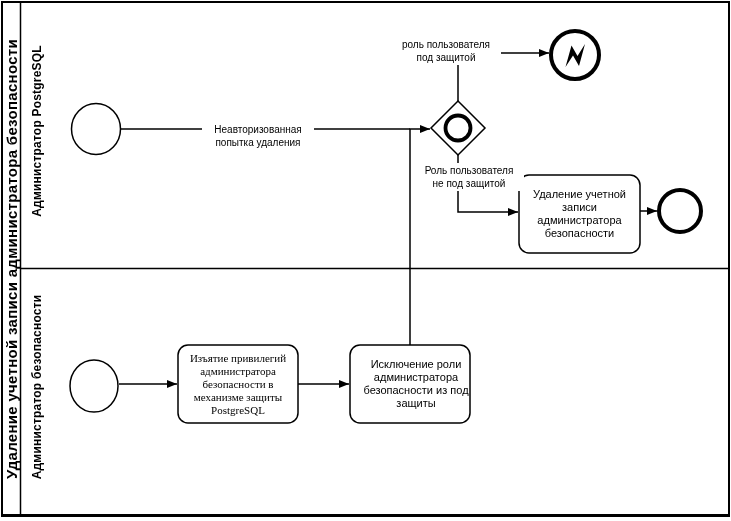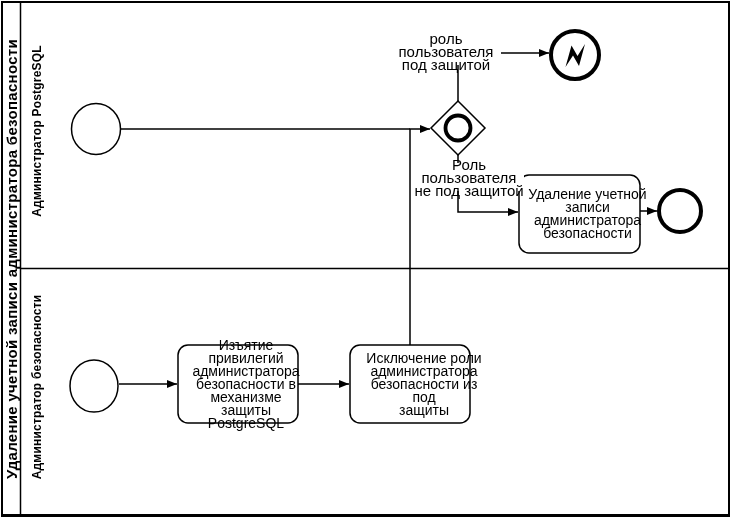--- a/index.html
+++ b/index.html
@@ -15,38 +15,37 @@
     background: #ffffff;
     overflow: hidden;
   }
   .stage svg {
     position: absolute;
     left: 0;
     top: 0;
   }
   .lbl {
     position: absolute;
-    font-size: 15px;
+    font-size: 10px;
     line-height: 13px;
     color: #000;
     text-align: center;
     white-space: pre-line;
   }
   .edge-lbl {
     background: #ffffff;
     display: flex;
     align-items: center;
     justify-content: center;
   }
   .task-lbl {
     display: flex;
     align-items: center;
     justify-content: center;
-    font-size: 14px;
-    margin-left: 8px;
+    font-size: 11px;
   }
   .v-lbl {
     position: absolute;
     transform: translate(-50%, -50%) rotate(-90deg);
     white-space: nowrap;
     font-weight: bold;
     color: #000;
   }
   .pool-title {
     font-size: 15px;
@@ -103,28 +102,30 @@
   </svg>
 
   <div class="v-lbl pool-title" style="left:11px; top:259px;">Удаление учетной записи администратора безопасности</div>
   <div class="v-lbl lane-title" style="left:37px; top:131px;">Администратор PostgreSQL</div>
   <div class="v-lbl lane-title" style="left:37px; top:387px;">Администратор безопасности</div>
 
   <div class="lbl task-lbl" style="left:519px; top:175px; width:121px; height:78px;">Удаление учетной
 записи
 администратора
 безопасности</div>
-  <div class="lbl task-lbl" style="left:178px; top:345px; width:120px; height:78px;">Изъятие привилегий
+  <div class="lbl task-lbl" style="left:178px; top:345px; width:120px; height:78px;font-family:Liberation Serif, serif;">Изъятие привилегий
 администратора
 безопасности в
 механизме защиты
 PostgreSQL</div>
   <div class="lbl task-lbl" style="left:350px; top:345px; width:132px; height:78px;">Исключение роли
 администратора
 безопасности из под
 защиты</div>
 
+  <div class="lbl edge-lbl" style="left:202px; top:122px; width:112px; height:28px;">Неавторизованная
+попытка удаления</div>
   <div class="lbl edge-lbl" style="left:391px; top:37px; width:110px; height:28px;">роль пользователя
 под защитой</div>
   <div class="lbl edge-lbl" style="left:414px; top:163px; width:110px; height:28px;">Роль пользователя
 не под защитой</div>
 
 </div>
 
 </body></html>

